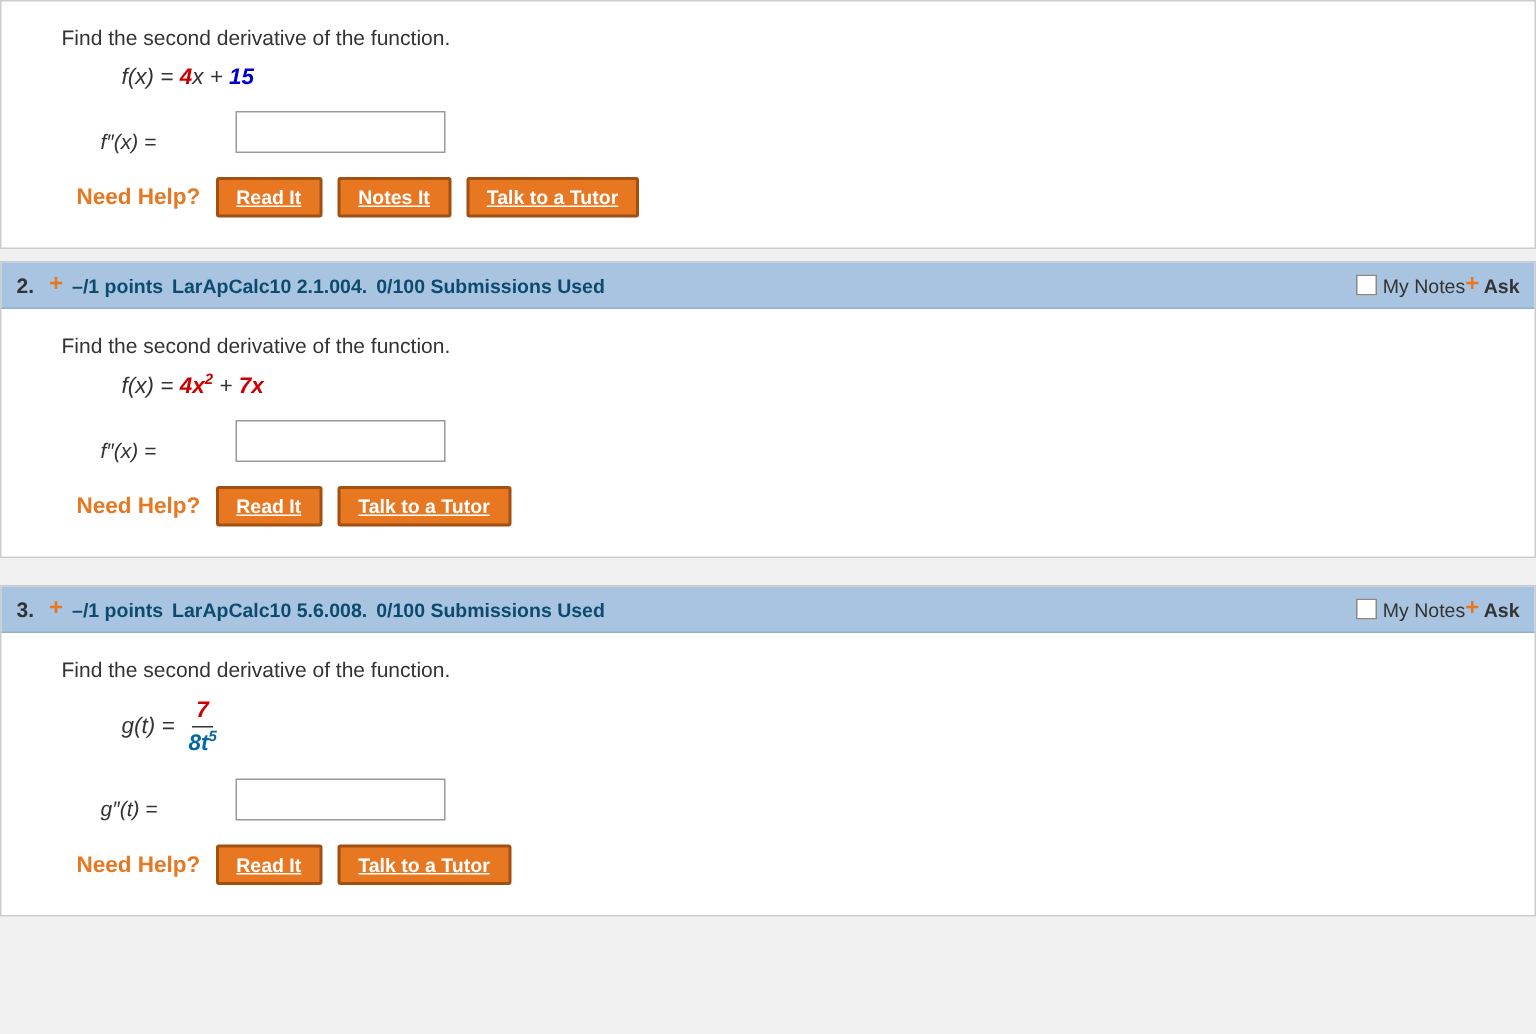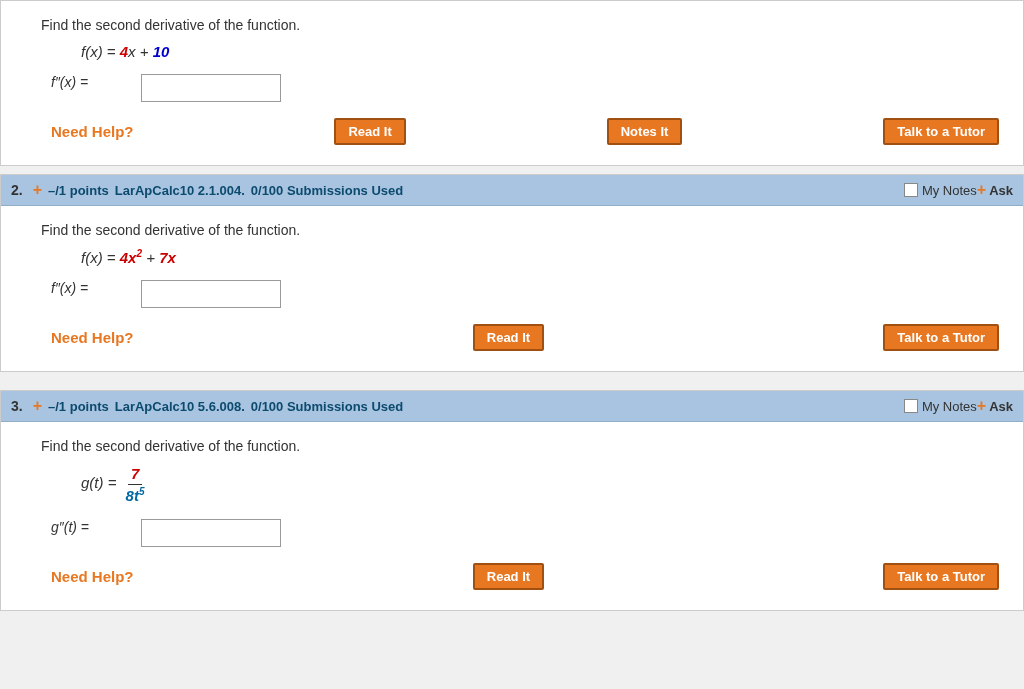--- a/index.html
+++ b/index.html
@@ -94,58 +94,58 @@
     .math-function .orange {
       color: #cc0000;
       font-weight: bold;
     }
     .math-function .blue {
       color: #0000cc;
       font-weight: bold;
     }
     .answer-row {
       display: flex;
-      align-items: flex-start;
+      align-items: flex-end;
       gap: 20px;
       margin-bottom: 16px;
-      margin-left: 10px;
+      margin-left: 26px;
     }
     .answer-label {
       font-style: italic;
       font-size: 14px;
       min-width: 70px;
     }
     .answer-input {
       border: 1px solid #999;
       padding: 4px 6px;
       width: 140px;
       height: 28px;
       font-size: 13px;
     }
     .need-help-row {
       display: flex;
       align-items: center;
-      gap: 24px;
+      gap: 10px;
       margin-left: 10px;
-      justify-content: space-between;
     }
     .need-help-label {
       color: #e87722;
       font-weight: bold;
       font-size: 15px;
     }
     .btn-help {
       background: #e87722;
       color: #fff;
       border: 2px solid #a05010;
       padding: 4px 12px;
       font-size: 13px;
       font-weight: bold;
       cursor: pointer;
       border-radius: 2px;
+      text-decoration: underline;
     }
     .fraction {
       display: inline-flex;
       flex-direction: column;
       align-items: center;
       vertical-align: middle;
       margin: 0 2px;
     }
     .fraction .numerator {
       color: #cc0000;
@@ -169,21 +169,21 @@
   </style>
 </head>
 <body>
 
 <div class="page-wrapper">
 
   <div class="problem-block problem-0">
     <div class="problem-body">
       <p class="problem-instruction">Find the second derivative of the function.</p>
       <div class="math-function">
-        <span style="font-style:italic;">f</span>(<span style="font-style:italic;">x</span>) = <span class="orange">4</span><span style="font-style:italic;">x</span> + <span class="blue">10</span>
+        <span style="font-style:italic;">f</span>(<span style="font-style:italic;">x</span>) = <span class="orange">4</span><span style="font-style:italic;">x</span> + <span class="blue">15</span>
       </div>
       <div class="answer-row">
         <span class="answer-label">
           <span style="font-style:italic;">f</span>″(<span style="font-style:italic;">x</span>) =
         </span>
         <input type="text" class="answer-input" style="">
       </div>
       <div class="need-help-row">
         <span class="need-help-label">Need Help?</span>
         <button class="btn-help">Read It</button>

